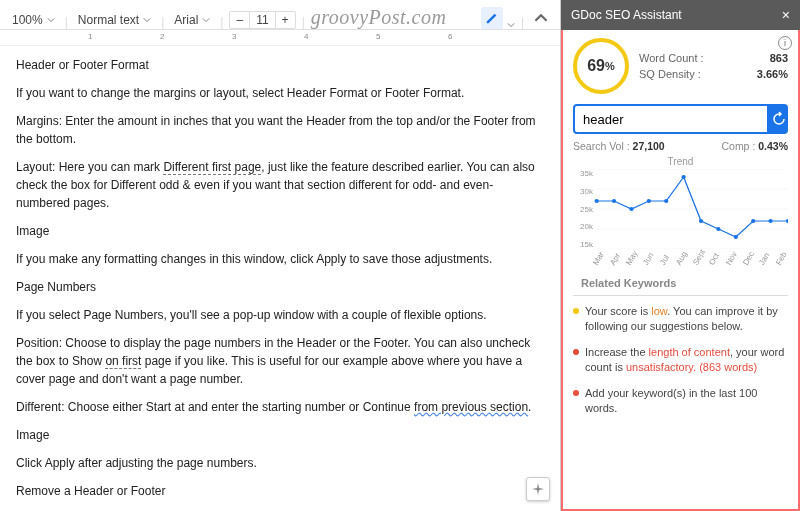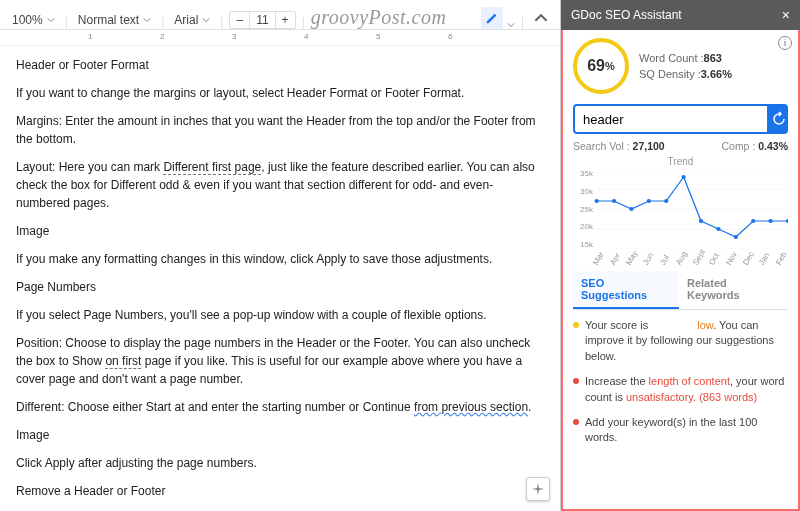--- a/index.html
+++ b/index.html
@@ -24,21 +24,21 @@
 .doc-content p { margin-bottom: 10px; }
 .doc-content .b { font-weight: normal; }
 .doc-content .u-dash { border-bottom: 1px dashed #777; }
 .doc-content .u-wavy { text-decoration: underline; text-decoration-style: wavy; text-decoration-color: #4a86e8; }
 .sidebar { width: 240px; background: #fff; border-left: 1px solid #ccc; display: flex; flex-direction: column; }
 .sb-title { height: 30px; background: #5a5a5a; color: #fff; display: flex; align-items: center; padding: 0 10px; font-size: 12px; justify-content: space-between; }
 .sb-body { flex: 1; border: 2px solid #fc6c6c; border-top: none; padding: 8px 10px; overflow: hidden; display: flex; flex-direction: column; }
 .score-row { display: flex; align-items: center; gap: 10px; position: relative; }
 .score-circle { width: 56px; height: 56px; border-radius: 50%; border: 4px solid #f4c914; display: flex; align-items: center; justify-content: center; font-size: 16px; font-weight: bold; color: #333; }
 .metrics { font-size: 11px; color: #666; line-height: 1.5; flex: 1; }
-.metrics .mrow { display: flex; }
+.metrics .mrow { display: flex; justify-content: space-between; }
 .metrics .mval { font-weight: bold; color: #333; }
 .info-i { width: 14px; height: 14px; border: 1px solid #888; border-radius: 50%; display: flex; align-items: center; justify-content: center; font-size: 9px; position: absolute; top: -2px; right: -4px; color: #666; }
 .searchbox { display: flex; margin: 10px 0 6px; height: 30px; }
 .searchbox input { flex: 1; border: 2px solid #1a73e8; border-radius: 4px 0 0 4px; padding: 0 8px; font-size: 13px; outline: none; }
 .searchbox .sbtn { width: 34px; background: #1a73e8; border-radius: 0 4px 4px 0; display: flex; align-items: center; justify-content: center; cursor: pointer; }
 .searchbox .sbtn svg { stroke: #fff; }
 .stats { display: flex; justify-content: space-between; font-size: 10.5px; color: #888; margin-bottom: 4px; }
 .stats .sv { color: #333; font-weight: bold; }
 .chart-title { text-align: center; font-size: 10px; color: #999; margin-bottom: 2px; }
 .chart { height: 80px; position: relative; margin-bottom: 22px; }
@@ -47,21 +47,21 @@
 .xlabels span { transform: rotate(-60deg); transform-origin: left; width: 10px; white-space: nowrap; }
 .ylabels { position: absolute; left: 0; top: 0; bottom: 0; width: 20px; display: flex; flex-direction: column; justify-content: space-between; font-size: 8px; color: #999; text-align: right; }
 .tabs { display: flex; border-bottom: 1px solid #ddd; font-size: 11px; margin-bottom: 8px; }
 .tab { padding: 6px 8px; cursor: pointer; color: #888; font-weight: bold; }
 .tab.active { color: #1a73e8; border-bottom: 2px solid #1a73e8; background: #f7fbff; }
 .suggestions { font-size: 11px; color: #444; line-height: 1.4; }
 .sugg { display: flex; gap: 6px; margin-bottom: 10px; }
 .dot { width: 6px; height: 6px; border-radius: 50%; margin-top: 4px; flex-shrink: 0; }
 .dot.y { background: #f4c914; }
 .dot.r { background: #e74c3c; }
-.sugg .warn { color: #e67e22; margin-left: 46px; }
+.sugg .warn { color: #e67e22; }
 .sugg .bad { color: #e74c3c; }
 .explore-btn { position: absolute; bottom: 10px; right: 250px; width: 24px; height: 24px; background: #fff; border: 1px solid #ccc; border-radius: 3px; box-shadow: 0 1px 3px rgba(0,0,0,0.2); display: flex; align-items: center; justify-content: center; }
 </style>
 </head>
 <body>
 
 <div class="app">
   <div class="doc-area">
     <div class="toolbar">
       <div class="tb-dd">
@@ -215,21 +215,20 @@
             <span>Sept</span>
             <span>Oct</span>
             <span>Nov</span>
             <span>Dec</span>
             <span>Jan</span>
             <span>Feb</span>
           </div>
       </div>
 
       <div class="tabs">
-        <div class="tab active">SEO Suggestions</div>
         <div class="tab">Related Keywords</div>
       </div>
 
       <div class="suggestions">
         <div class="sugg">
           <div class="dot y"></div>
           <div><span>Your score is </span><span class="warn">low</span><span>. You can improve it by following our suggestions below.</span></div>
         </div>
         <div class="sugg">
           <div class="dot r"></div>

